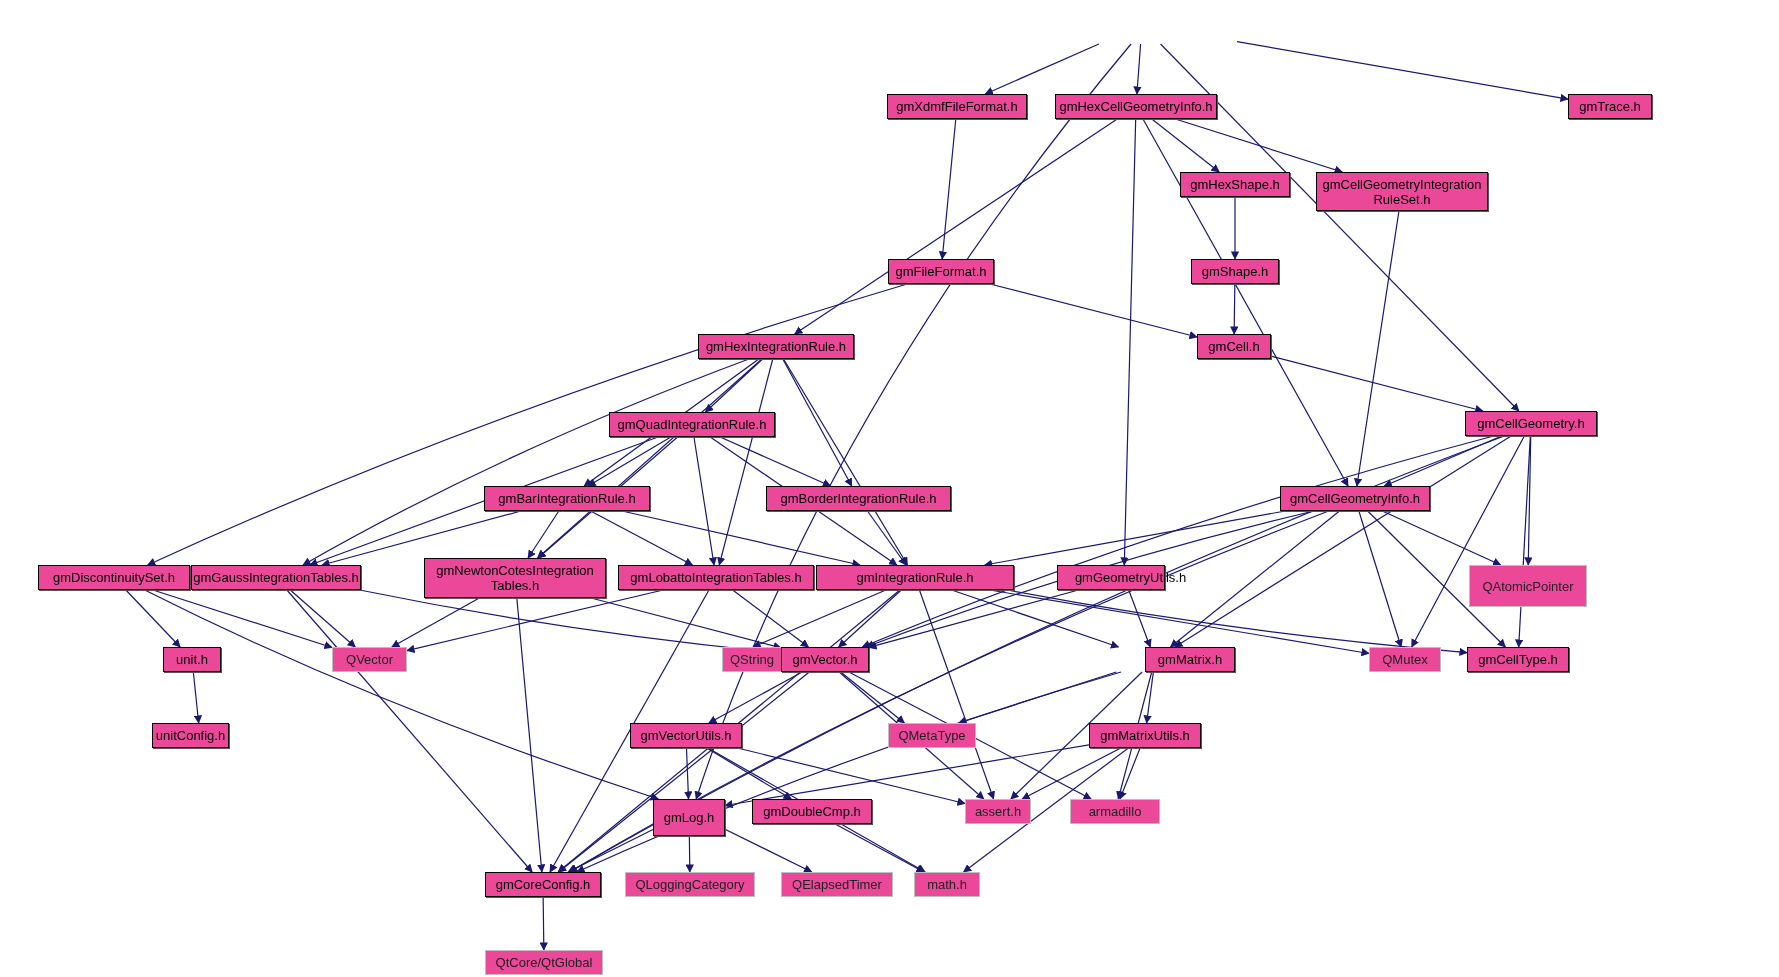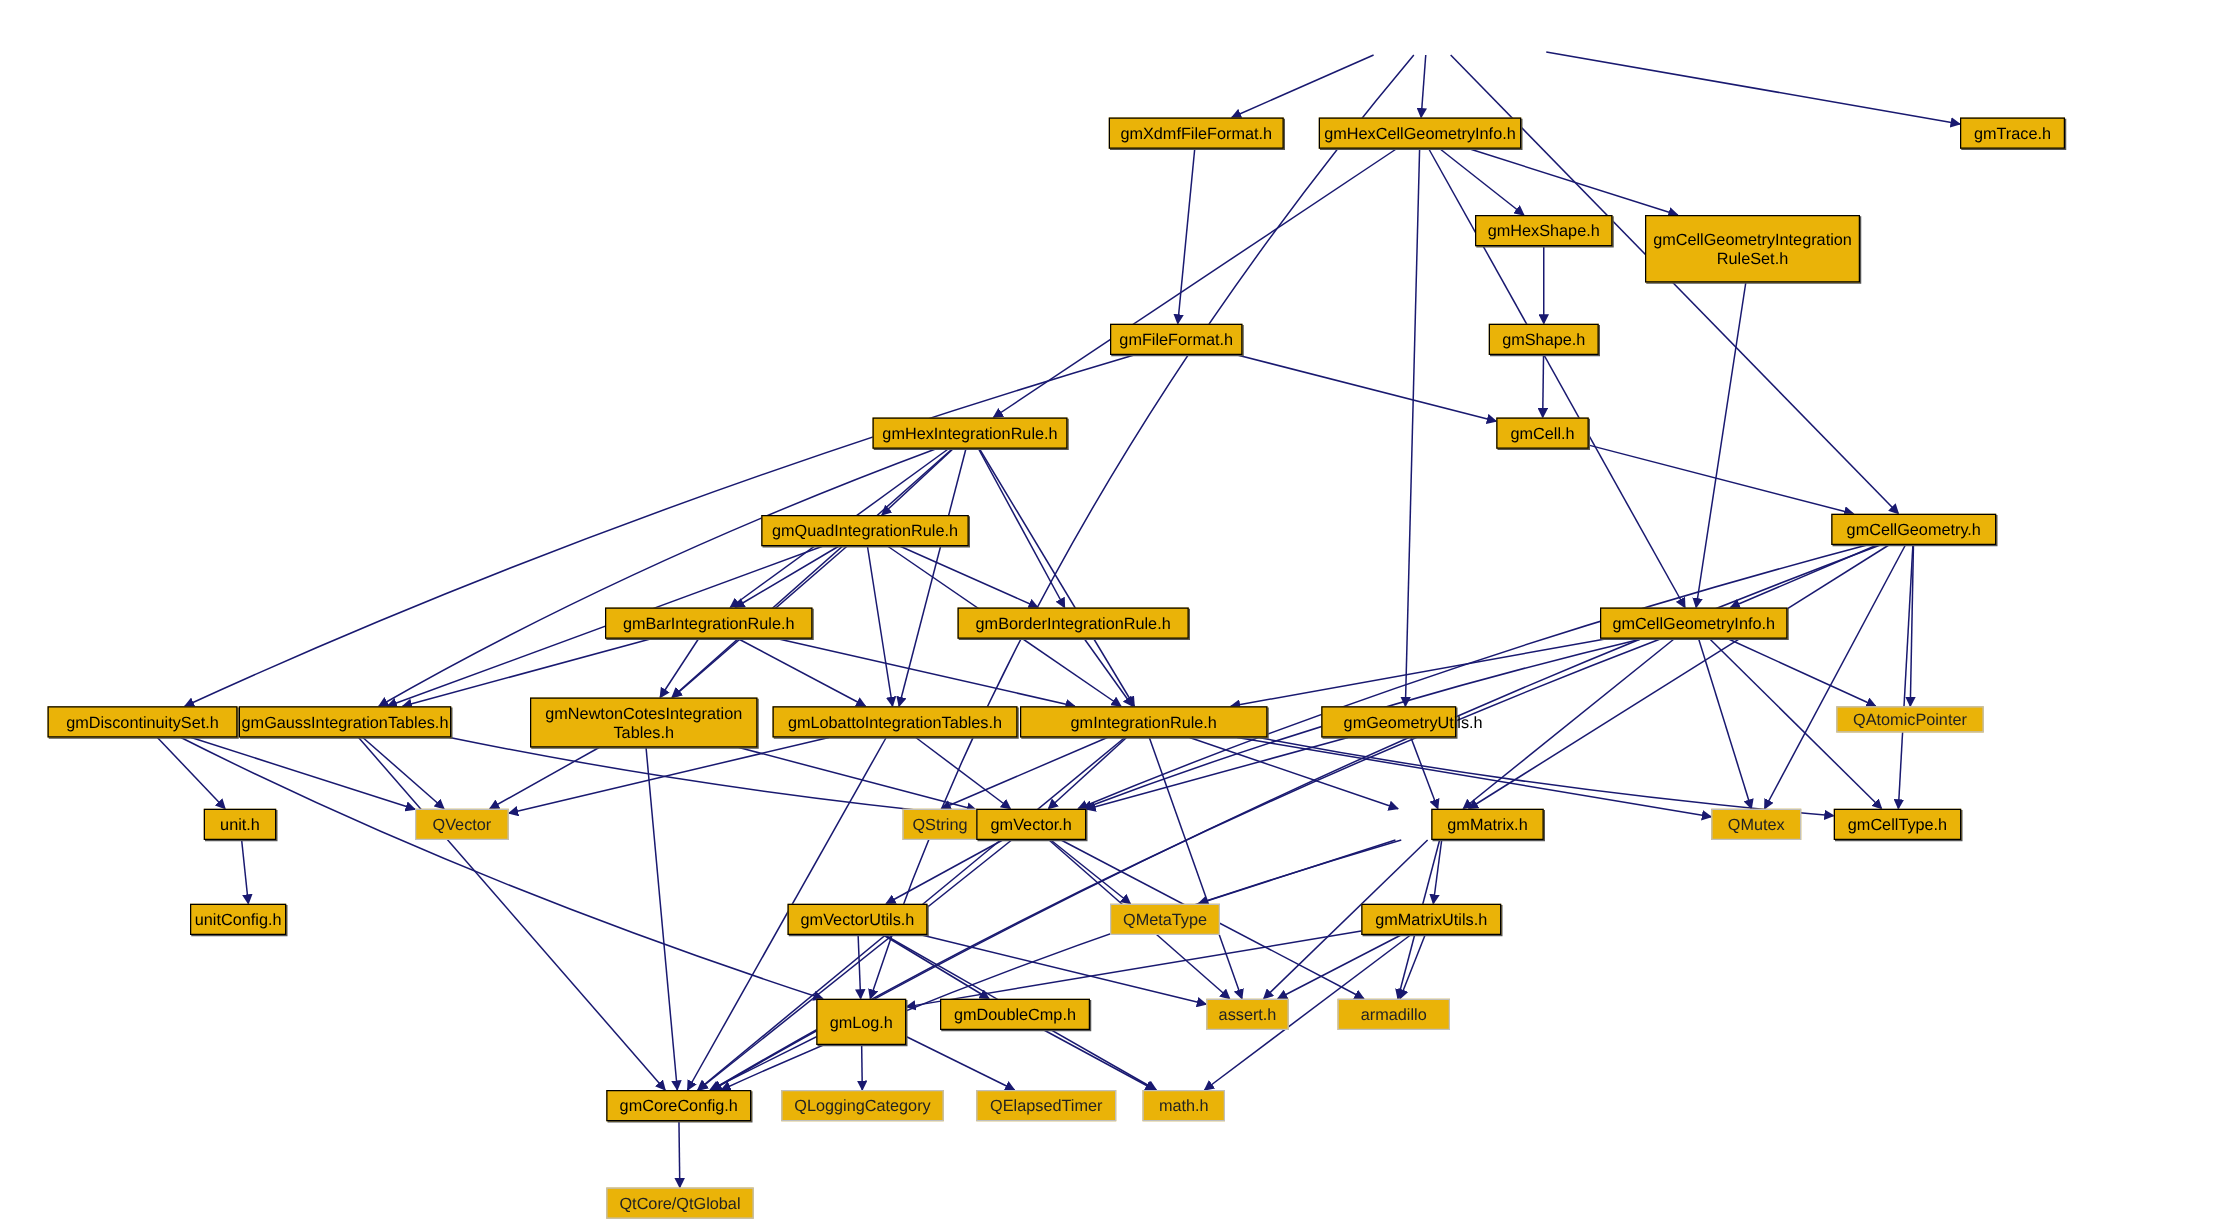--- a/index.html
+++ b/index.html
@@ -1,20 +1,20 @@
 <!DOCTYPE html>
 <html><head>
 <meta charset="utf-8">
 <style>
   html, body { margin: 0; padding: 0; background: #ffffff; }
   body { width: 1779px; height: 977px; position: relative; overflow: hidden;
          font-family: "Liberation Sans", sans-serif; }
   #graph { position: absolute; left: 0; top: 0; width: 1779px; height: 977px; }
   #edges { position: absolute; left: 0; top: 0; }
-  .node { position: absolute; box-sizing: border-box; background: #eab308;
+  .node { position: absolute; box-sizing: border-box; background: #ec4899;
           border: 1px solid #000000; box-shadow: 1px 1px 0 #555;
           font-size: 13px; color: #000; text-align: center;
           display: flex; align-items: center; justify-content: center;
           line-height: 15px; white-space: pre; cursor: pointer; }
   .node.ext { border-color: #bfbfbf; box-shadow: none; color: #222; }
   .node.root { background: #bfbfbf; border-color: #000; box-shadow: 1px 1px 0 #404040; }
 </style>
 </head>
 <body>
 
@@ -117,39 +117,39 @@
       <path d="M664,824 Q616,848 568,872" fill="none" stroke="#191970" stroke-width="1.2" marker-end="url(#arrow)"></path>
       <path d="M689.1712328767123,824 Q689.5,848 689.8287671232877,872" fill="none" stroke="#191970" stroke-width="1.2" marker-end="url(#arrow)"></path>
       <path d="M714.3424657534247,824 Q763,848 811.6575342465753,872" fill="none" stroke="#191970" stroke-width="1.2" marker-end="url(#arrow)"></path>
       <path d="M835.1164383561644,824 Q879.5,848 923.8835616438356,872" fill="none" stroke="#191970" stroke-width="1.2" marker-end="url(#arrow)"></path>
       <path d="M543.1602564102565,897 Q543.5,923.5 543.8397435897435,950" fill="none" stroke="#191970" stroke-width="1.2" marker-end="url(#arrow)"></path>
     </svg>
     <div class="node" style="left: 887px; top: 94px; width: 140px; height: 25px;">gmXdmfFileFormat.h</div>
     <div class="node" style="left: 1055px; top: 94px; width: 162px; height: 25px;">gmHexCellGeometryInfo.h</div>
     <div class="node" style="left: 1568px; top: 94px; width: 84px; height: 25px;">gmTrace.h</div>
     <div class="node" style="left: 1180px; top: 172px; width: 110px; height: 25px;">gmHexShape.h</div>
-    <div class="node" style="left: 1316px; top: 172px; width: 172px; height: 54px;">gmCellGeometryIntegration
+    <div class="node" style="left: 1316px; top: 172px; width: 172px; height: 39px;">gmCellGeometryIntegration
 RuleSet.h</div>
     <div class="node" style="left: 888px; top: 259px; width: 106px; height: 25px;">gmFileFormat.h</div>
     <div class="node" style="left: 1191px; top: 259px; width: 88px; height: 25px;">gmShape.h</div>
     <div class="node" style="left: 698px; top: 334px; width: 156px; height: 25px;">gmHexIntegrationRule.h</div>
     <div class="node" style="left: 1197px; top: 334px; width: 74px; height: 25px;">gmCell.h</div>
     <div class="node" style="left: 609px; top: 412px; width: 166px; height: 25px;">gmQuadIntegrationRule.h</div>
     <div class="node" style="left: 1465px; top: 411px; width: 132px; height: 25px;">gmCellGeometry.h</div>
     <div class="node" style="left: 484px; top: 486px; width: 166px; height: 25px;">gmBarIntegrationRule.h</div>
     <div class="node" style="left: 766px; top: 486px; width: 185px; height: 25px;">gmBorderIntegrationRule.h</div>
     <div class="node" style="left: 1280px; top: 486px; width: 150px; height: 25px;">gmCellGeometryInfo.h</div>
     <div class="node" style="left: 38px; top: 565px; width: 152px; height: 25px;">gmDiscontinuitySet.h</div>
     <div class="node" style="left: 191px; top: 565px; width: 170px; height: 25px;">gmGaussIntegrationTables.h</div>
     <div class="node" style="left: 424px; top: 558px; width: 182px; height: 40px;">gmNewtonCotesIntegration
 Tables.h</div>
     <div class="node" style="left: 618px; top: 565px; width: 196px; height: 25px;">gmLobattoIntegrationTables.h</div>
     <div class="node" style="left: 816px; top: 565px; width: 198px; height: 25px;">gmIntegrationRule.h</div>
     <div class="node" style="left: 1057px; top: 565px; width: 108px; height: 25px; padding-left: 39px;">gmGeometryUtils.h</div>
-    <div class="node ext" style="left: 1469px; top: 565px; width: 118px; height: 21px;">QAtomicPointer</div>
+    <div class="node ext" style="left: 1469px; top: 565px; width: 118px; height: 42px;">QAtomicPointer</div>
     <div class="node" style="left: 163px; top: 647px; width: 58px; height: 25px;">unit.h</div>
     <div class="node ext" style="left: 332px; top: 647px; width: 75px; height: 25px;">QVector</div>
     <div class="node ext" style="left: 722px; top: 647px; width: 60px; height: 25px;">QString</div>
     <div class="node" style="left: 781px; top: 647px; width: 88px; height: 25px;">gmVector.h</div>
     <div class="node" style="left: 1110px; top: 647px; width: 90px; height: 25px; margin-left: 35px;">gmMatrix.h</div>
     <div class="node ext" style="left: 1369px; top: 647px; width: 72px; height: 25px;">QMutex</div>
     <div class="node" style="left: 1467px; top: 647px; width: 102px; height: 25px;">gmCellType.h</div>
     <div class="node" style="left: 152px; top: 723px; width: 77px; height: 25px;">unitConfig.h</div>
     <div class="node" style="left: 630px; top: 723px; width: 112px; height: 25px;">gmVectorUtils.h</div>
     <div class="node ext" style="left: 876px; top: 723px; width: 88px; height: 25px; margin-left: 12px;">QMetaType</div>

